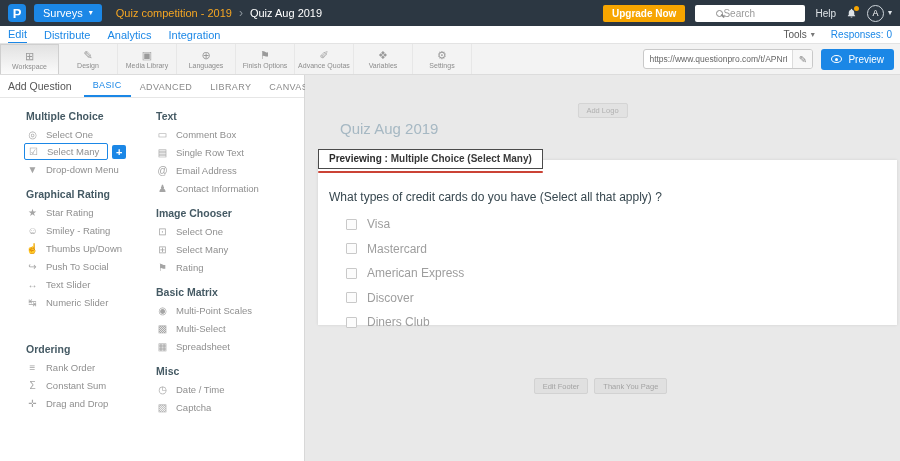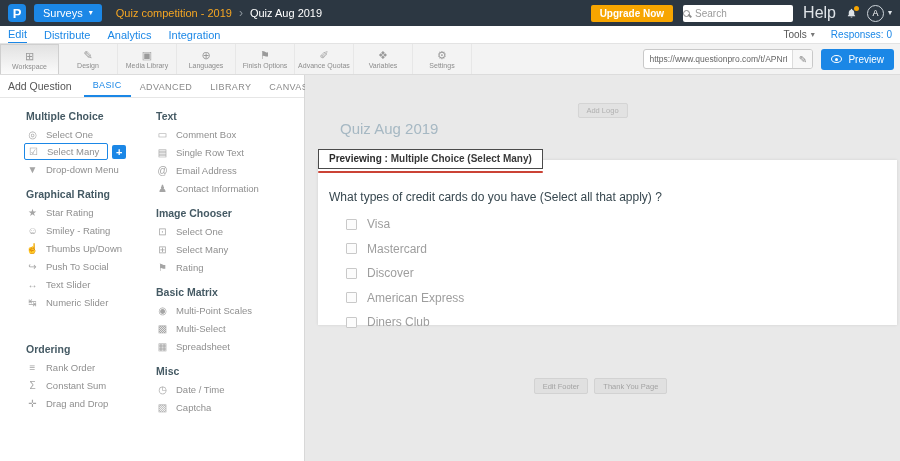--- a/index.html
+++ b/index.html
@@ -14,27 +14,27 @@
           border:none; display:flex; align-items:center; gap:6px; cursor:pointer; font-family:inherit; }
   .caret { font-size:8px; line-height:1; }
   .breadcrumb { display:flex; align-items:center; gap:7px; margin-left:6px; font-size:11px; }
   .bc-parent { color:#f5a623; cursor:pointer; }
   .bc-sep { color:#8a939b; font-size:12px; }
   .bc-current { color:#ffffff; }
   .top-right { margin-left:auto; display:flex; align-items:center; gap:10px; }
   .upgrade { background:#f7a500; color:#fff; font-weight:bold; font-size:10px; padding:3px 9px;
           border-radius:2px; border:none; cursor:pointer; font-family:inherit; }
   .search-box { background:#fff; border-radius:2px; height:17px; width:110px; display:flex;
-          align-items:center; padding:0 0; gap:5px; }
+          align-items:center; padding:0 21px; }
   .mag { width:7px; height:7px; border:1.5px solid #8a8a8a; border-radius:50%; position:relative; flex:none; }
   .mag::after { content:""; position:absolute; width:4px; height:1.5px; background:#8a8a8a;
           transform:rotate(45deg); right:-3px; bottom:-1px; }
   .search-box input { border:none; outline:none; font-size:10px; width:100%; color:#333; font-family:inherit; }
   .search-box input::placeholder { color:#9a9a9a; }
-  .help { color:#dfe4e8; font-size:16px; cursor:pointer; }
+  .help { color:#dfe4e8; font-size:10px; cursor:pointer; }
   .bell-wrap { position:relative; cursor:pointer; display:flex; }
   .bell-dot { position:absolute; top:-1px; right:-2px; width:5px; height:5px; background:#f7a500; border-radius:50%; }
   .avatar-wrap { display:flex; align-items:center; gap:4px; cursor:pointer; }
   .avatar { width:17px; height:17px; border-radius:50%; border:1px solid #cfd6dc; color:#fff;
           font-size:9px; display:flex; align-items:center; justify-content:center; }
   .avatar-wrap .caret { color:#dfe4e8; }
 
   
   .menubar { height:18px; background:#fff; border-bottom:1px solid #e3e3e3; display:flex;
           align-items:center; padding:0 8px; gap:17px; }
@@ -349,25 +349,25 @@
         <div class="option">
           <span class="checkbox"></span>
           <span class="option-label">Visa</span>
         </div>
         <div class="option">
           <span class="checkbox"></span>
           <span class="option-label">Mastercard</span>
         </div>
         <div class="option">
           <span class="checkbox"></span>
+          <span class="option-label">American Express</span>
+        </div>
+        <div class="option">
+          <span class="checkbox"></span>
           <span class="option-label">Discover</span>
-        </div>
-        <div class="option">
-          <span class="checkbox"></span>
-          <span class="option-label">American Express</span>
         </div>
         <div class="option">
           <span class="checkbox"></span>
           <span class="option-label">Diners Club</span>
         </div>
       </div>
     </div>
 
     <div class="footer-btns">
       <button class="footer-btn">Edit Footer</button>

